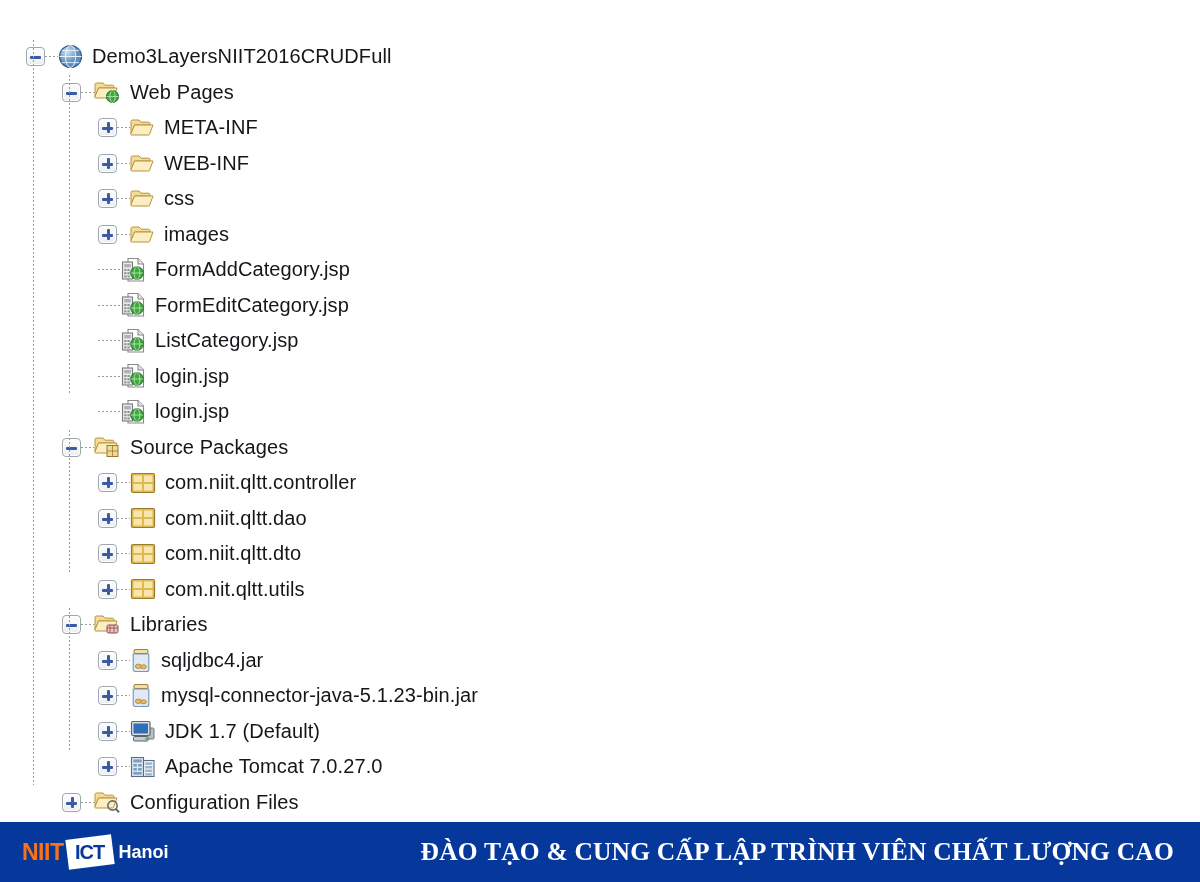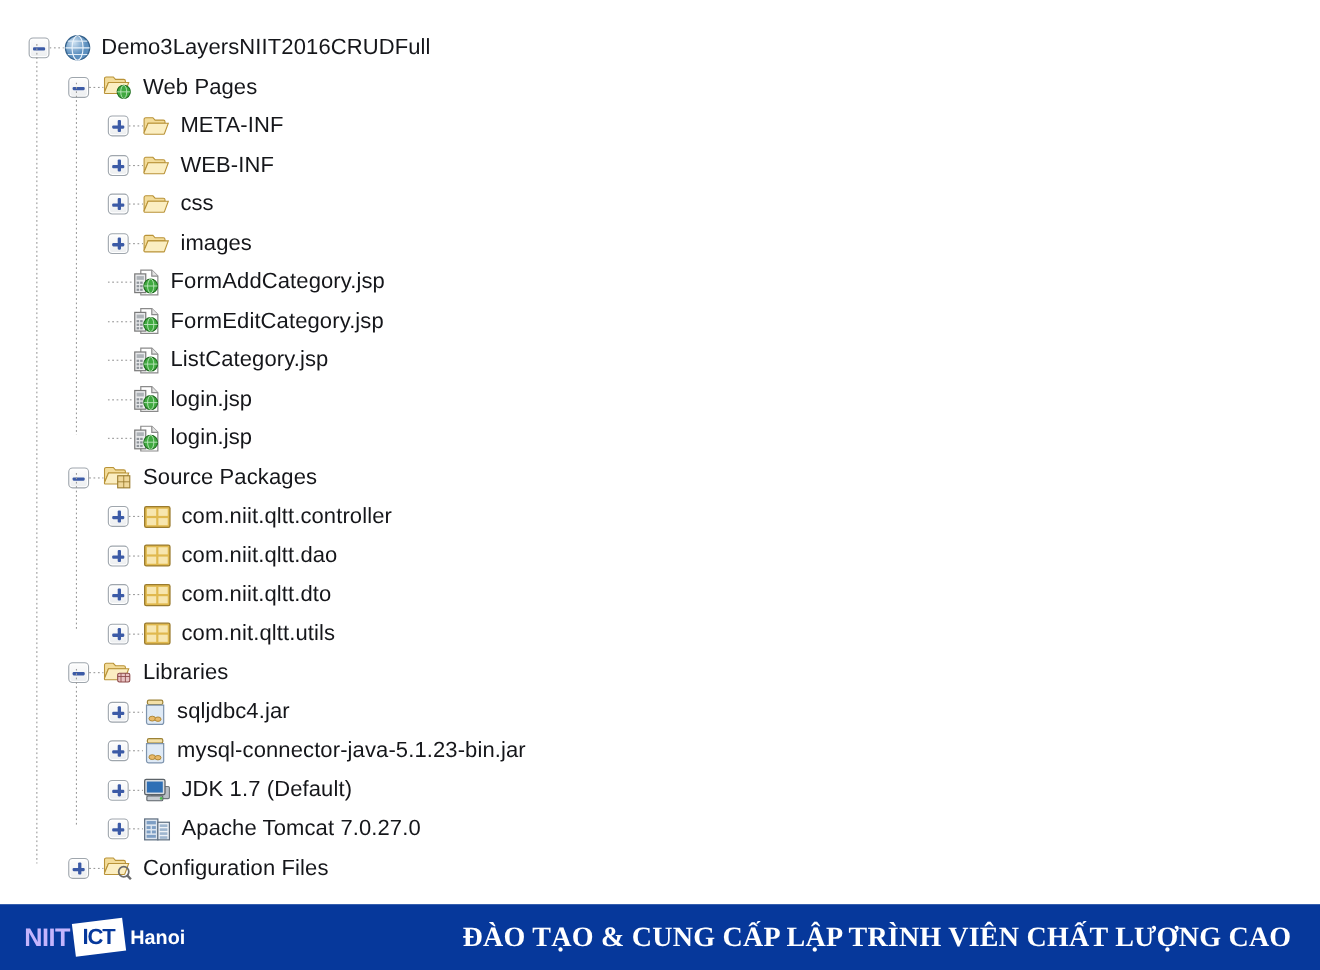--- a/index.html
+++ b/index.html
@@ -12,21 +12,21 @@
     overflow: hidden;
     position: relative;
   }
 
   
   #tree-panel {
     position: absolute;
     left: 0; top: 0;
     width: 1200px; height: 822px;
     background: #fff;
-    padding-top: 26px;
+    padding-top: 39px;
     box-sizing: border-box;
   }
   .row {
     position: relative;
     height: 35.5px;
     display: flex;
     align-items: center;
     white-space: nowrap;
   }
   .label {
@@ -103,21 +103,21 @@
     display: flex;
     align-items: center;
     justify-content: space-between;
   }
   #logo {
     display: flex;
     align-items: center;
     margin-left: 22px;
   }
   #logo-niit {
-    color: #c4b5fd;
+    color: #f97316;
     font-size: 23px;
     font-weight: bold;
     font-family: "Liberation Sans", sans-serif;
     letter-spacing: -0.5px;
   }
   #logo-mark {
     width: 46px; height: 30px;
     margin: 0 3px 0 4px;
     position: relative;
     transform: rotate(-7deg);

